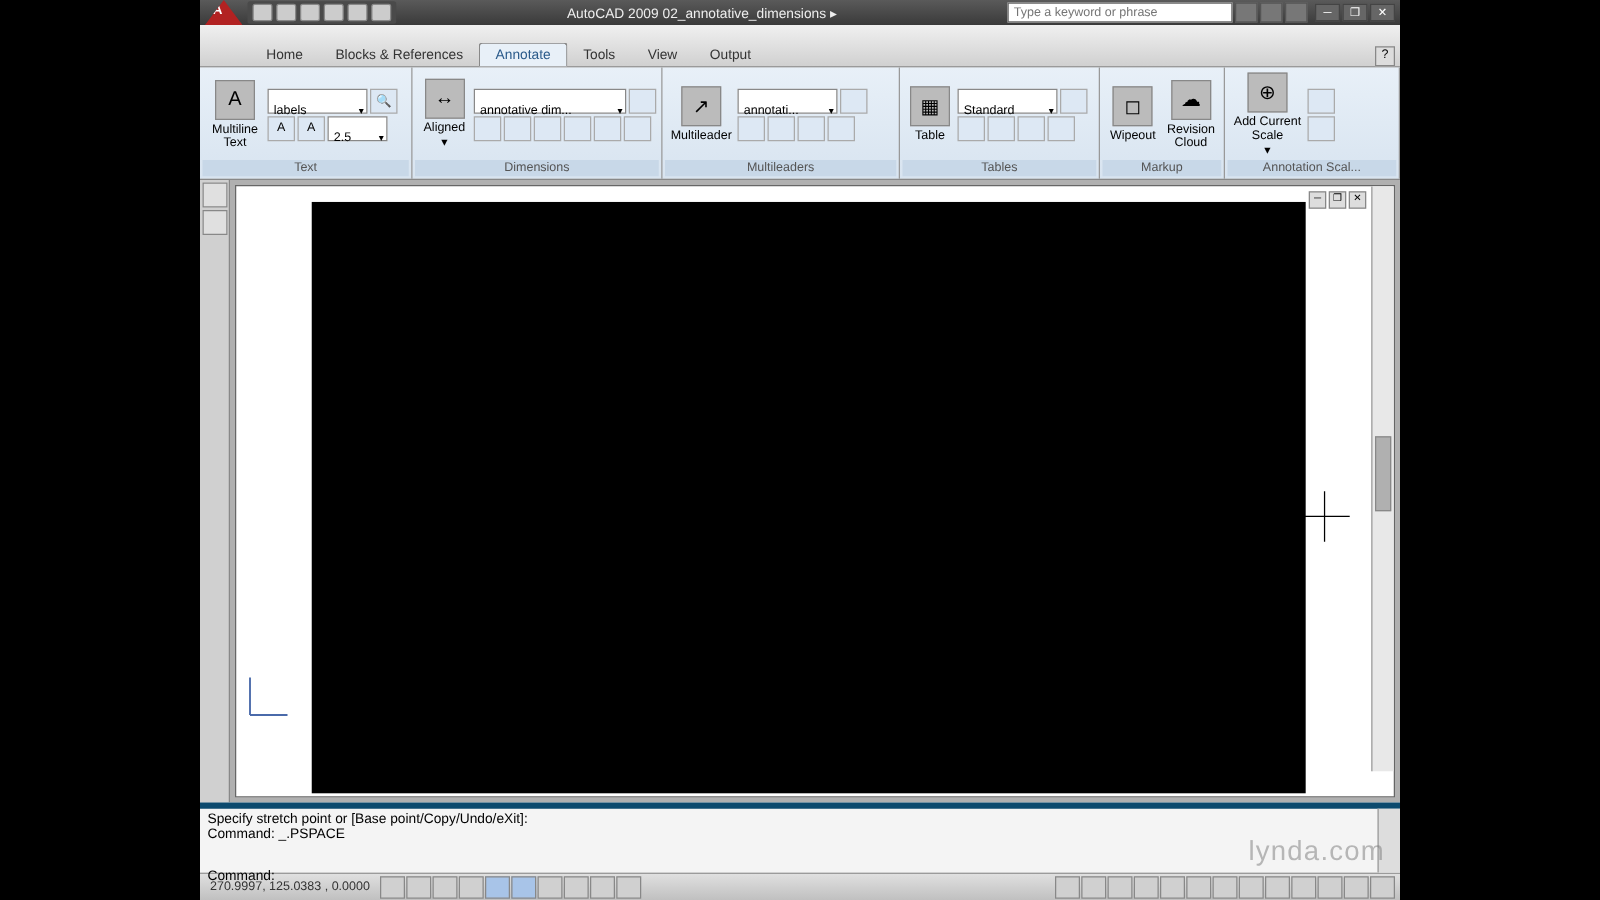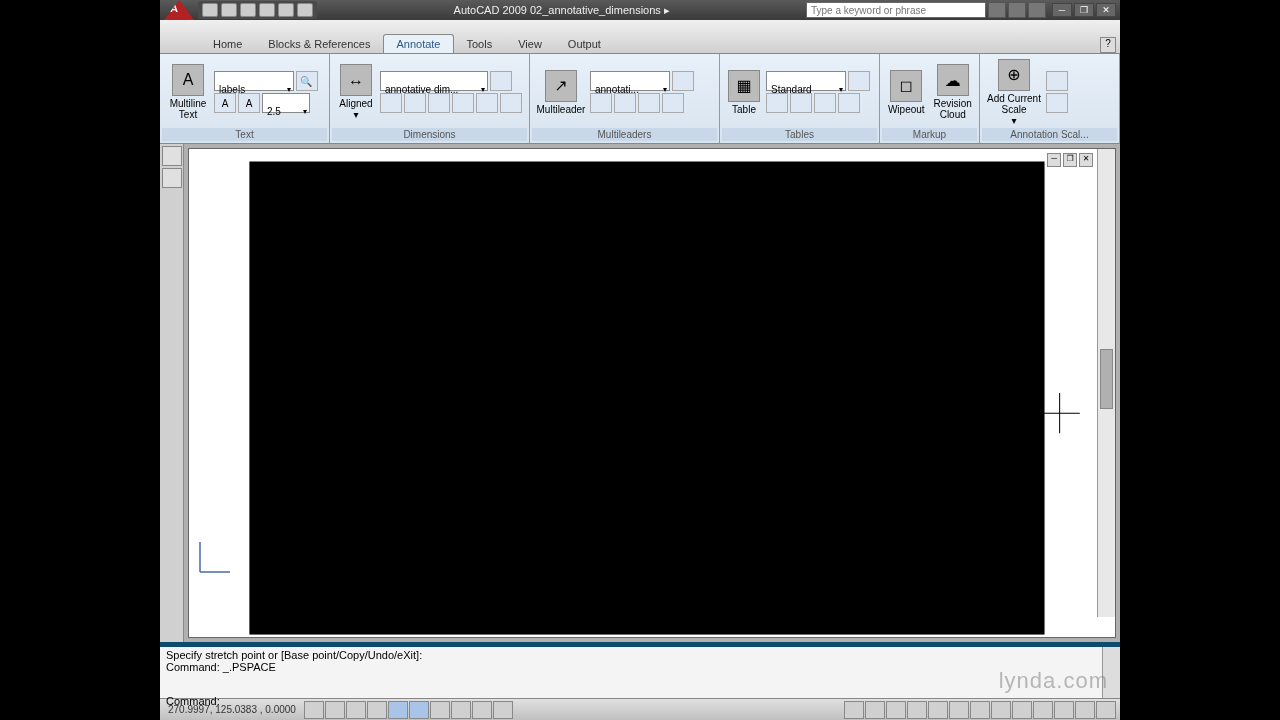--- a/index.html
+++ b/index.html
@@ -140,21 +140,21 @@
     </div>
 
     <div class="panel" style="width:200px">
       <div class="panel-body">
         <div class="big-btn" style="width:44px">
           <div class="big-icon">↔</div>
           <span>Aligned</span> ▾
         </div>
         <div class="col">
           <div class="row">
-            <div class="combo" style="width:108px">annotative dim...</div>
+            <div class="combo" style="width:122px">annotative dim...</div>
             <div class="small-btn"></div>
           </div>
           <div class="row">
             <div class="small-btn"></div>
             <div class="small-btn"></div>
             <div class="small-btn"></div>
             <div class="small-btn"></div>
             <div class="small-btn"></div>
             <div class="small-btn"></div>
           </div>

